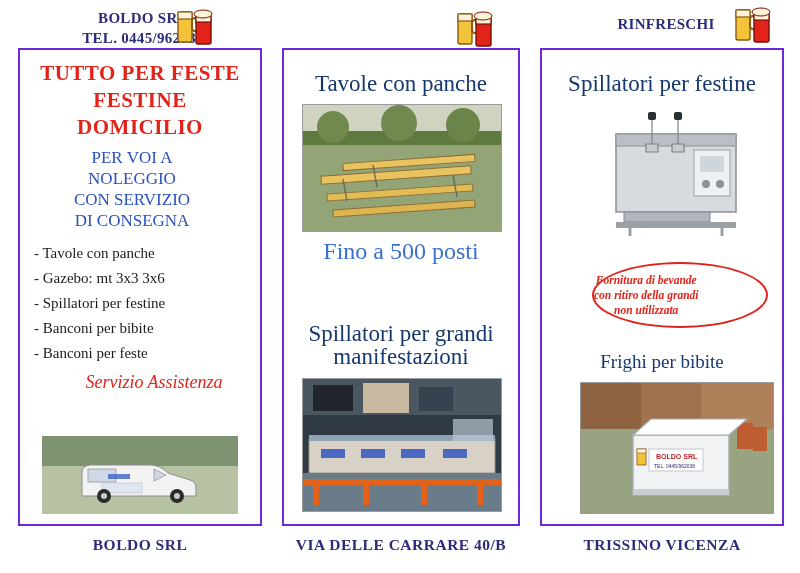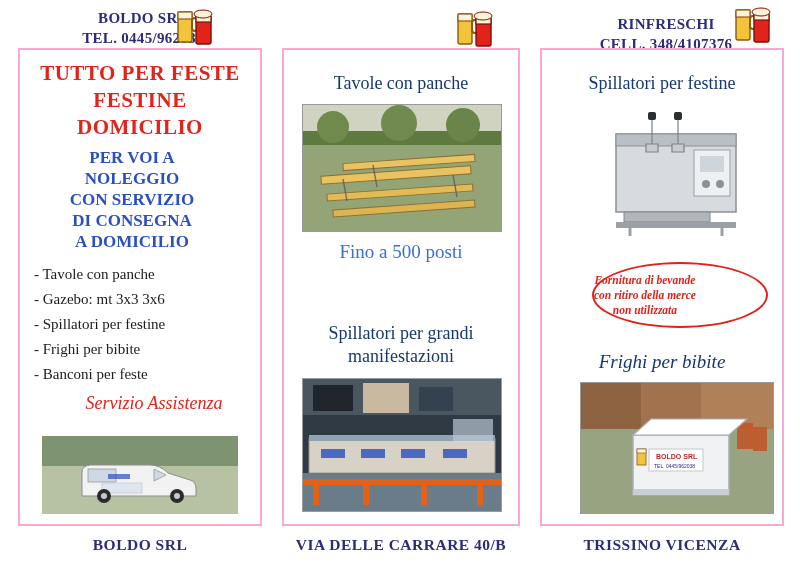--- a/index.html
+++ b/index.html
@@ -17,21 +17,21 @@
   .page {
     position: absolute;
     left: 0; top: 0;
     width: 800px;
     height: 573px;
   }
 
   
   .panel {
     position: absolute;
-    border: 2px solid #f9a8d4;
+    border: 2px solid #6d28d9;
     box-sizing: border-box;
     background: #ffffff;
   }
   .panel-left   { left: 18px;  top: 48px;  width: 244px; height: 478px; }
   .panel-mid    { left: 282px; top: 48px;  width: 238px; height: 478px; }
   .panel-right  { left: 540px; top: 48px;  width: 244px; height: 478px; }
 
   
   .hdr {
     position: absolute;
@@ -61,21 +61,21 @@
     color: #e2231a;
     font-weight: bold;
     font-size: 21px;
     line-height: 27px;
     text-align: center;
     margin: 10px 0 0 0;
     letter-spacing: .5px;
   }
   .title-blue {
     color: #2a4fc0;
-    font-weight: bold;
+    font-weight: normal;
     font-size: 17px;
     line-height: 21px;
     text-align: center;
     margin: 6px 16px 0 0;
   }
   .list {
     margin: 10px 0 0 14px;
     padding: 0;
     list-style: none;
     color: #1b1b1b;
@@ -97,21 +97,21 @@
     position: absolute;
     overflow: hidden;
     background: #7c8b62;
   }
   .photo.bordered { border: 1px solid #9a9a9a; }
 
   .cap {
     position: absolute;
     text-align: center;
     color: #17386e;
-    font-size: 18px;
+    font-size: 23px;
     line-height: 23px;
   }
   .cap-blue { color: #3b6fd4; }
 
   
   .stamp {
     position: absolute;
     left: 592px; top: 262px;
     width: 172px; height: 62px;
     border: 2px solid #e2231a;
@@ -146,21 +146,20 @@
 
 <div class="page">
 
   <div class="hdr hdr-left">
     <div>BOLDO SRL</div>
     <div>TEL. 0445/962038</div>
   </div>
 
   <div class="hdr hdr-right">
     <div>RINFRESCHI</div>
-    <div>CELL. 348/4107376</div>
   </div>
 
   <svg class="mug mug-1" viewBox="0 0 46 40">
     <rect x="6" y="4" width="14" height="30" rx="2" fill="#f3c33a" stroke="#8a5a12" stroke-width="1.4"></rect>
     <rect x="6" y="4" width="14" height="7" fill="#fdf3d8" stroke="#8a5a12" stroke-width="1.2"></rect>
     <rect x="20" y="10" width="6" height="13" rx="3" fill="none" stroke="#8a5a12" stroke-width="2"></rect>
     <rect x="24" y="8" width="15" height="28" rx="2" fill="#e2231a" stroke="#7a1108" stroke-width="1.4"></rect>
     <rect x="24" y="8" width="15" height="6" fill="#fdf3d8" stroke="#7a1108" stroke-width="1.2"></rect>
     <ellipse cx="31" cy="6" rx="9" ry="4" fill="#fdf3d8" stroke="#7a1108" stroke-width="1"></ellipse>
   </svg>
@@ -185,27 +184,26 @@
     <div class="title-red">
       <div>TUTTO PER FESTE</div>
       <div>FESTINE</div>
       <div>DOMICILIO</div>
     </div>
     <div class="title-blue">
       <div>PER VOI A</div>
       <div>NOLEGGIO</div>
       <div>CON SERVIZIO</div>
       <div>DI CONSEGNA</div>
-      <div>A DOMICILIO</div>
     </div>
     <ul class="list">
       <li>- Tavole con panche</li>
       <li>- Gazebo: mt 3x3 3x6</li>
       <li>- Spillatori per festine</li>
-      <li>- Frighi per bibite</li>
+      <li>- Banconi per bibite</li>
       <li>- Banconi per feste</li>
     </ul>
     <div class="assist">Servizio Assistenza</div>
   </div>
 
   <div class="photo" style="left:42px; top:436px; width:196px; height:78px; background:#b9c4a5;">
     <svg viewBox="0 0 196 78" width="196" height="78">
       <rect width="196" height="78" fill="#9fae8a"></rect>
       <rect y="0" width="196" height="30" fill="#7e9470"></rect>
       <rect y="30" width="196" height="48" fill="#b6c2a2"></rect>
@@ -243,21 +241,21 @@
         <rect x="40" y="54" width="132" height="7" fill="#e8c35f" transform="rotate(-4 106 58)"></rect>
       </g>
       <g stroke="#5c5c5c" stroke-width="1.4" opacity=".8">
         <line x1="40" y1="74" x2="44" y2="96"></line>
         <line x1="150" y1="70" x2="154" y2="92"></line>
         <line x1="70" y1="60" x2="74" y2="82"></line>
       </g>
     </svg>
   </div>
 
-  <div class="cap cap-blue" style="left:290px; top:240px; width:222px; font-size:19px;">Fino a 500 posti</div>
+  <div class="cap cap-blue" style="left:290px; top:240px; width:222px; font-size:24px;">Fino a 500 posti</div>
 
   <div class="cap" style="left:290px; top:322px; width:222px;">
     <div>Spillatori per grandi</div>
     <div>manifestazioni</div>
   </div>
 
   <div class="photo bordered" style="left:302px; top:378px; width:198px; height:132px;">
     <svg viewBox="0 0 198 132" width="198" height="132">
       <rect width="198" height="132" fill="#2f3a44"></rect>
       <rect y="0" width="198" height="36" fill="#4a5761"></rect>
@@ -309,26 +307,26 @@
       <rect x="30" y="108" width="86" height="10" fill="#b0b6bc" stroke="#85898e" stroke-width="1"></rect>
       <rect x="22" y="118" width="120" height="6" fill="#9aa0a6"></rect>
       <line x1="36" y1="124" x2="36" y2="132" stroke="#9aa0a6" stroke-width="3"></line>
       <line x1="128" y1="124" x2="128" y2="132" stroke="#9aa0a6" stroke-width="3"></line>
     </svg>
   </div>
 
   <div class="stamp">
     <div>
       <div>Fornitura di bevande</div>
-      <div>con ritiro della merce</div>
+      <div>con ritiro della grandi</div>
       <div>non utilizzata</div>
     </div>
   </div>
 
-  <div class="cap" style="left:548px; top:350px; width:228px; font-size:19px;font-style:italic;">Frighi per bibite</div>
+  <div class="cap" style="left:548px; top:350px; width:228px; font-size:19px;">Frighi per bibite</div>
 
   <div class="photo bordered" style="left:580px; top:382px; width:192px; height:130px;">
     <svg viewBox="0 0 192 130" width="192" height="130">
       <rect width="192" height="130" fill="#8e9a7a"></rect>
       <rect y="0" width="192" height="46" fill="#a2724f"></rect>
       <rect x="0" y="0" width="60" height="46" fill="#8d6342"></rect>
       <rect x="120" y="0" width="72" height="46" fill="#b08059"></rect>
       <rect y="46" width="192" height="84" fill="#98a382"></rect>
 
       <g fill="#c2562a" opacity=".9">

